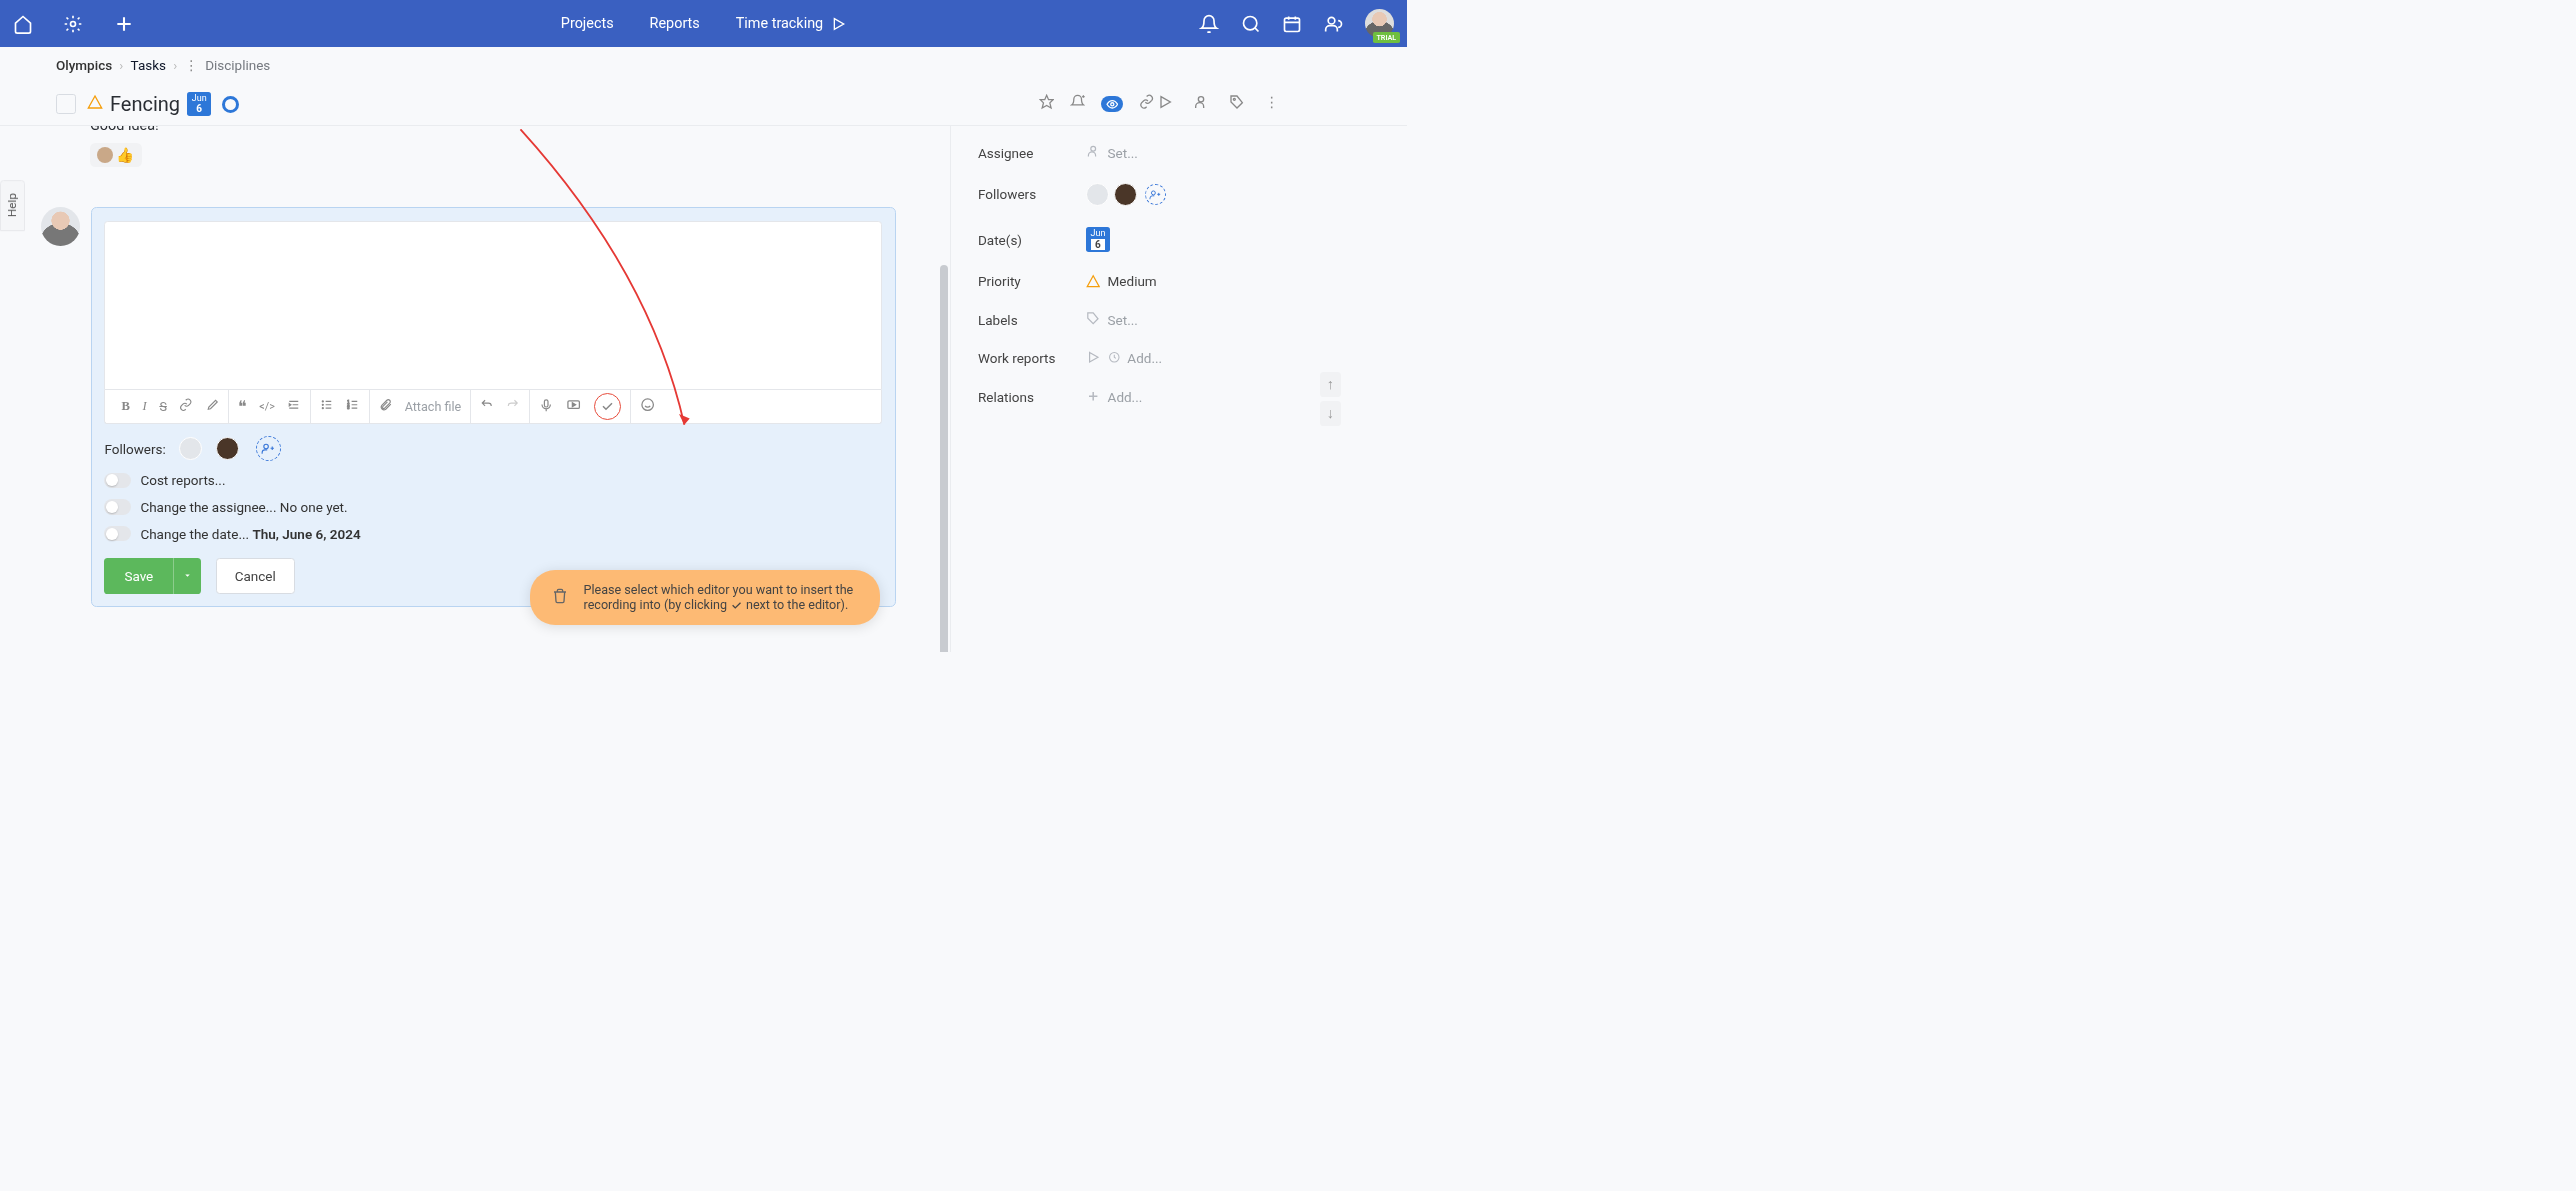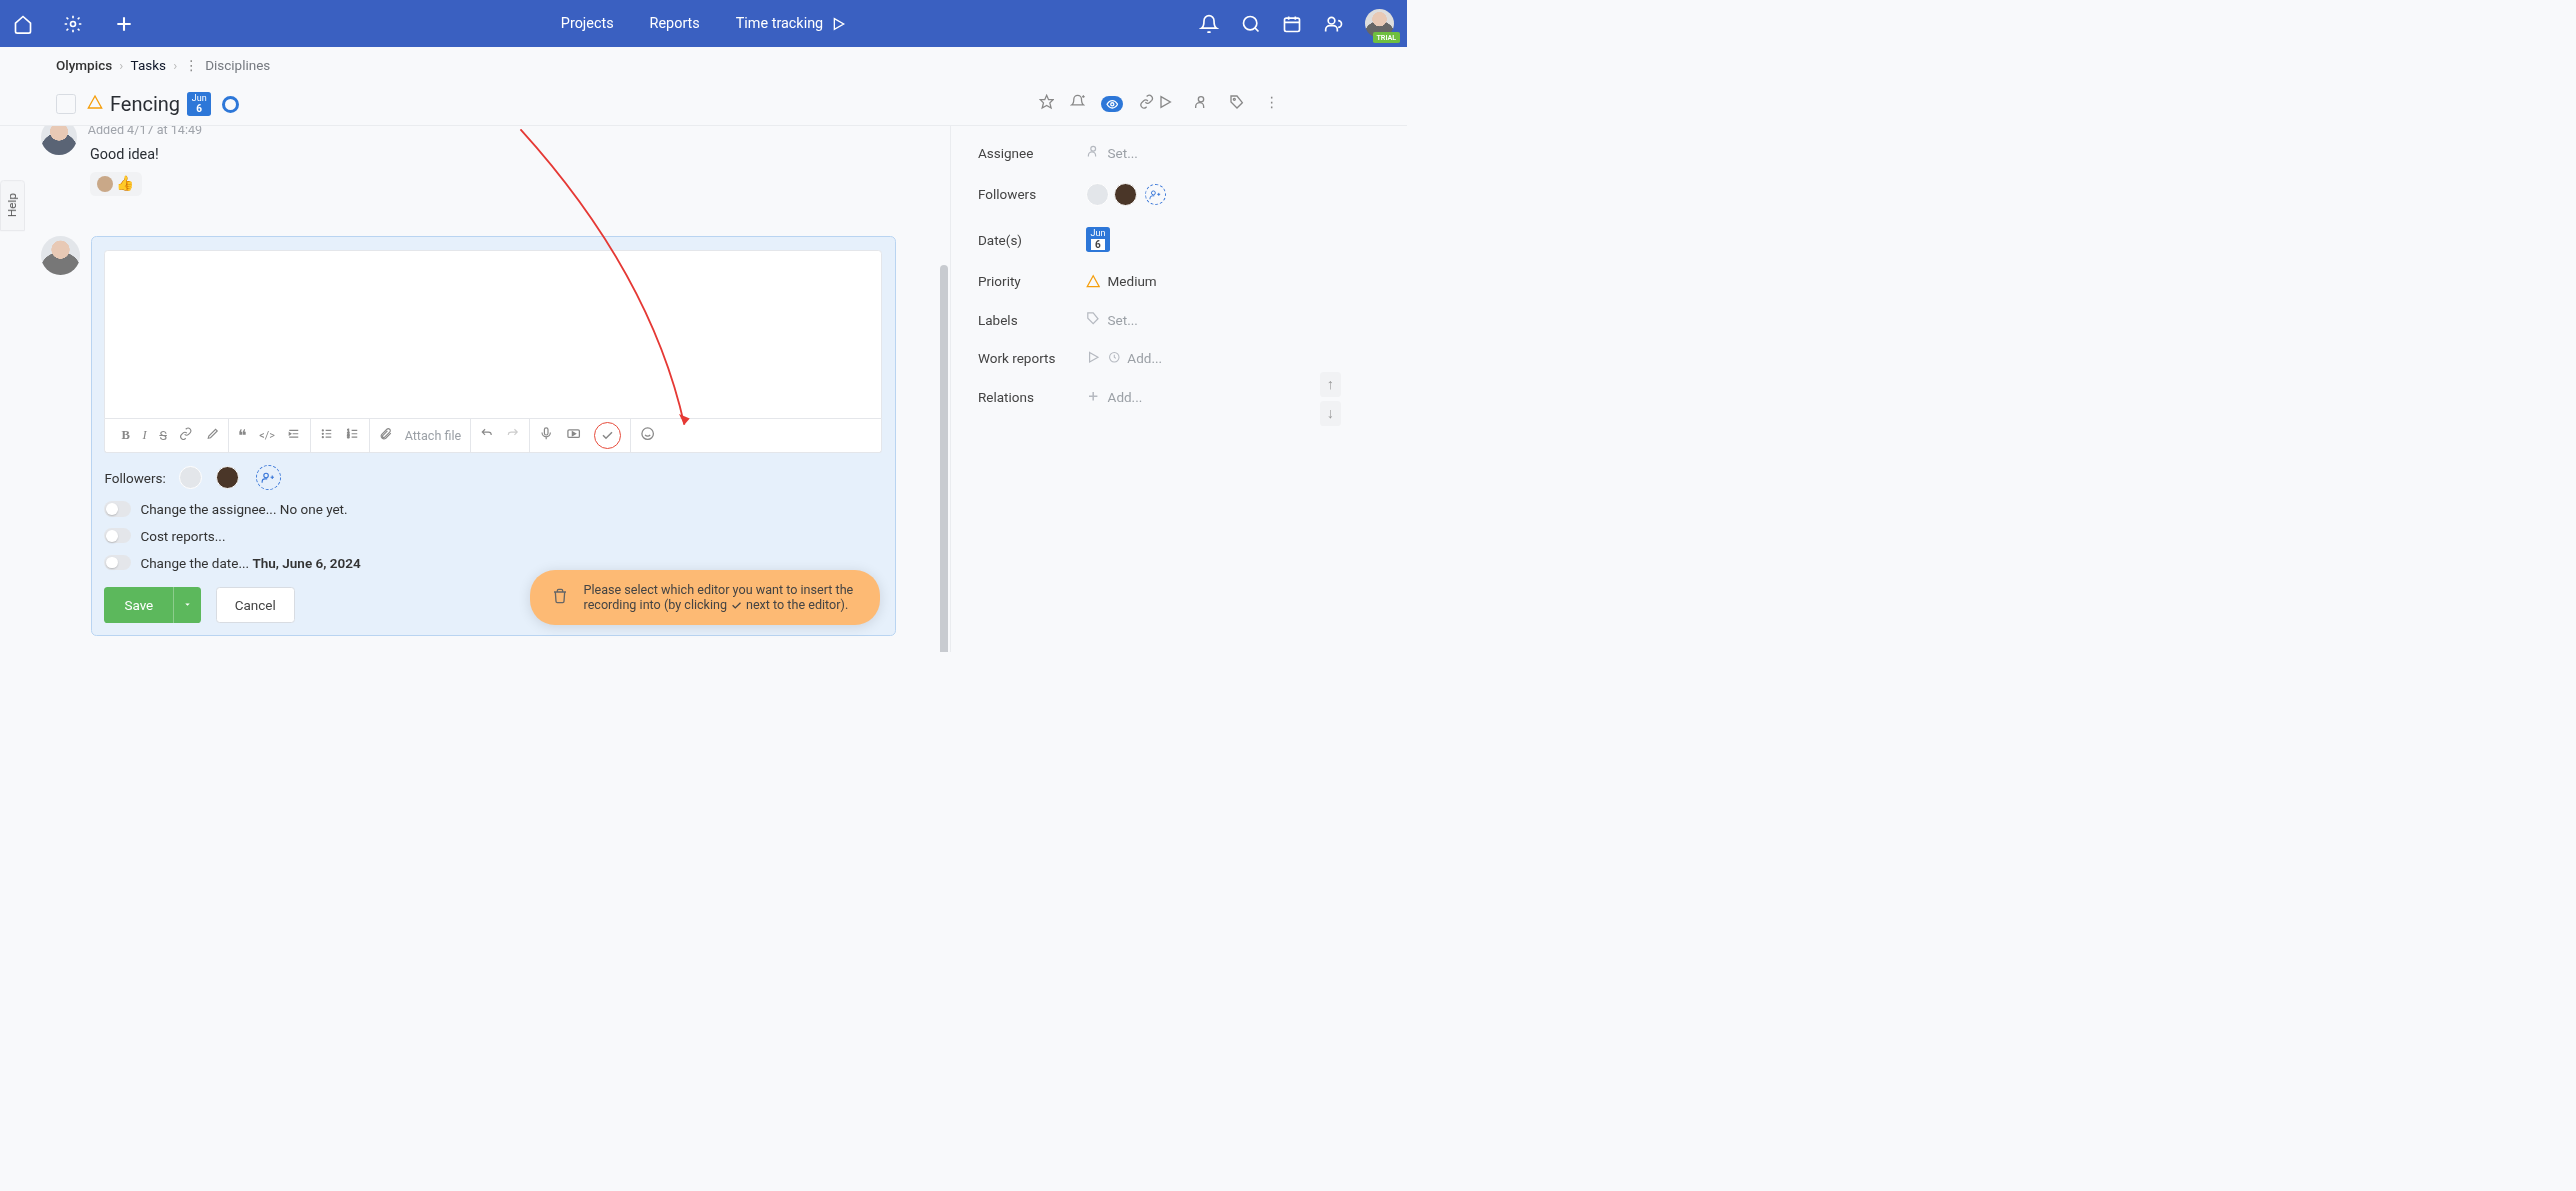--- a/index.html
+++ b/index.html
@@ -201,24 +201,20 @@
       </span>
     <span><svg width="15.3" height="15.3" viewBox="0 0 24 24" fill="none" stroke="#888" stroke-width="2">
           <path d="M10 13a5 5 0 007 0l3-3a5 5 0 00-7-7l-1 1M14 11a5 5 0 00-7 0l-3 3a5 5 0 007 7l1-1"></path>
         </svg></span>
   </div>
 </div>
 
 <div class="main-area">
   <div class="content-col" style="position:relative;">
 
-    <div class="comment-head">
-      <div class="small-avatar" style="margin-left:-49px;margin-top:-10.8px;"></div>
-      <span class="comment-meta" style="margin-top:-25px;">Added 4/17 at 14:49</span>
-    </div>
     <div class="comment-body" style="margin-left:0;margin-top:-9px;">Good idea!</div>
     <div class="reaction-chip" style="margin-left:0;">
       <span class="mini-av"></span>
       <span>👍</span>
     </div>
 
     
     <div class="editor-wrap">
       <div class="editor-avatar" style="margin-left:-49px;"></div>
       <div class="editor-box">
@@ -300,25 +296,25 @@
           <div class="add-follower">
               <svg width="13.5" height="13.5" viewBox="0 0 24 24" fill="none" stroke="#3a77d8" stroke-width="2">
                 <circle cx="9" cy="8" r="4"></circle>
                 <path d="M2 21v-2a5 5 0 015-5h4M17 11h6M20 8v6"></path>
               </svg>
             </div>
         </div>
 
         <div class="toggle-row">
           <div class="toggle"></div>
-          <span><span>Change the assignee... </span><span>No one yet.</span></span>
+          <span>Cost reports...</span>
         </div>
         <div class="toggle-row">
           <div class="toggle"></div>
-          <span>Cost reports...</span>
+          <span><span>Change the assignee... </span><span>No one yet.</span></span>
         </div>
         <div class="toggle-row">
           <div class="toggle"></div>
           <span><span>Change the date... </span><span class="bold">Thu, June 6, 2024</span></span>
         </div>
 
         <div class="btn-row">
           <div style="display:flex;">
             <button class="btn-save">Save</button>
             <button class="btn-save-drop"><svg width="9" height="9" viewBox="0 0 24 24" fill="white">

